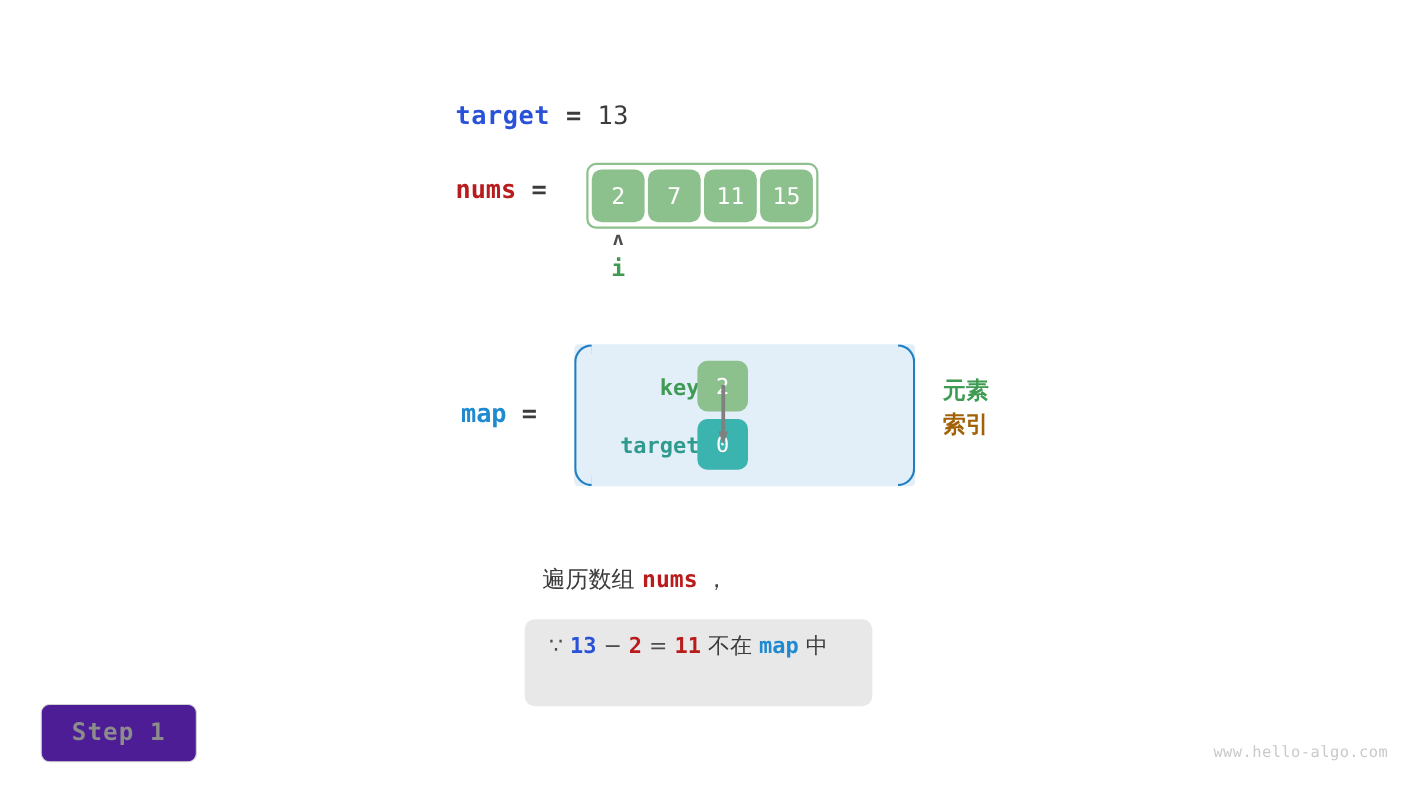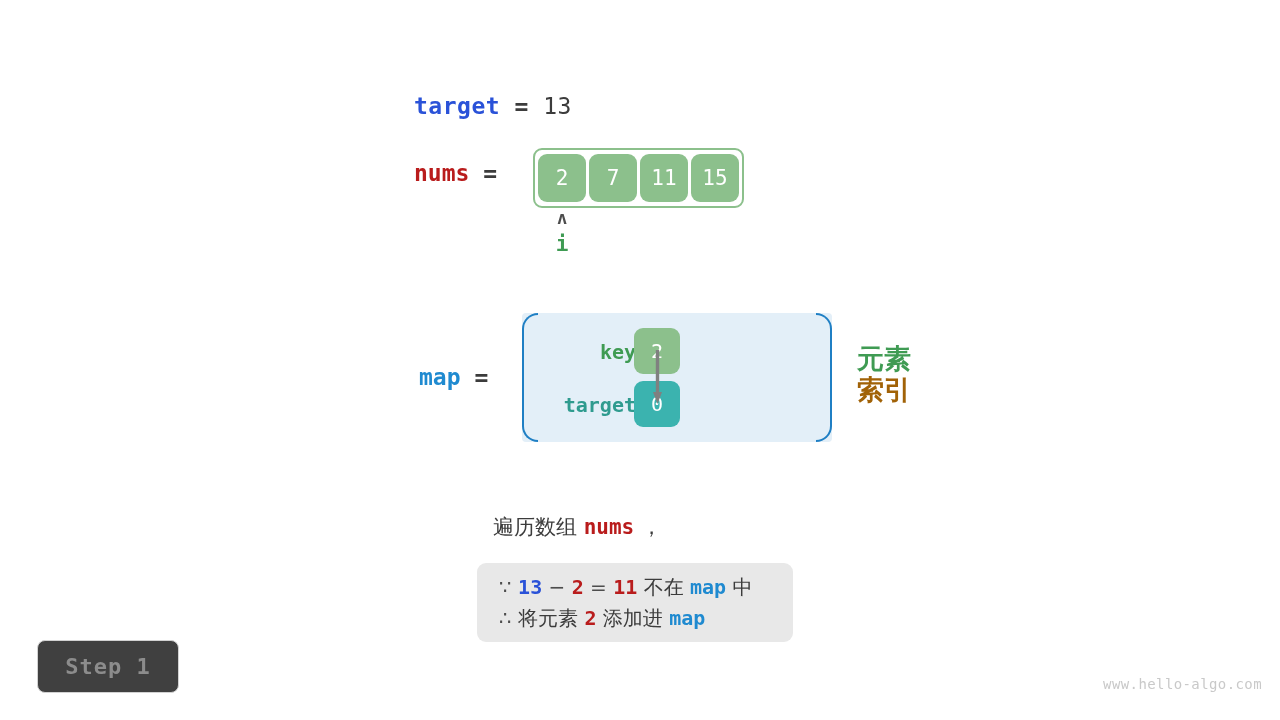--- a/index.html
+++ b/index.html
@@ -166,21 +166,21 @@
     position: absolute;
     left: 131px;
     top: 37px;
     width: 9px;
     height: 54px;
   }
 
   .map-side-label {
     position: absolute;
     left: 857px;
-    font-size: 27px;
+    font-size: 21px;
     font-weight: bold;
     font-family: "DejaVu Sans", "Liberation Sans", sans-serif;
     white-space: nowrap;
   }
   .side-elem { top: 341px; color: #3f9b53; }
   .side-idx  { top: 372px; color: #a16207; }
 
   
   .caption {
     position: absolute;
@@ -223,21 +223,21 @@
 
   
   .step-badge {
     position: absolute;
     left: 37px;
     top: 640px;
     width: 142px;
     height: 53px;
     border: 1.5px solid #d2d2d2;
     border-radius: 8px;
-    background: #404040;
+    background: #4c1d95;
     display: flex;
     align-items: center;
     justify-content: center;
     font-size: 22px;
     font-weight: bold;
     color: #8c8c8c;
     letter-spacing: 1px;
     box-sizing: border-box;
   }
 
@@ -310,24 +310,17 @@
     <span class="sym">∵</span>
     <span class="mono c-blue">13</span>
     <span class="sym">−</span>
     <span class="mono c-green">2</span>
     <span class="sym">=</span>
     <span class="mono c-green">11</span>
     <span>不在</span>
     <span class="mono c-lblue">map</span>
     <span>中</span>
   </div>
-  <div class="conclusion-line">
-    <span class="sym">∴</span>
-    <span>将元素</span>
-    <span class="mono c-green">2</span>
-    <span>添加进</span>
-    <span class="mono c-lblue">map</span>
-  </div>
 </div>
 
 <div class="step-badge">Step 1</div>
 
 <div class="watermark">www.hello-algo.com</div>
 
 </body></html>

